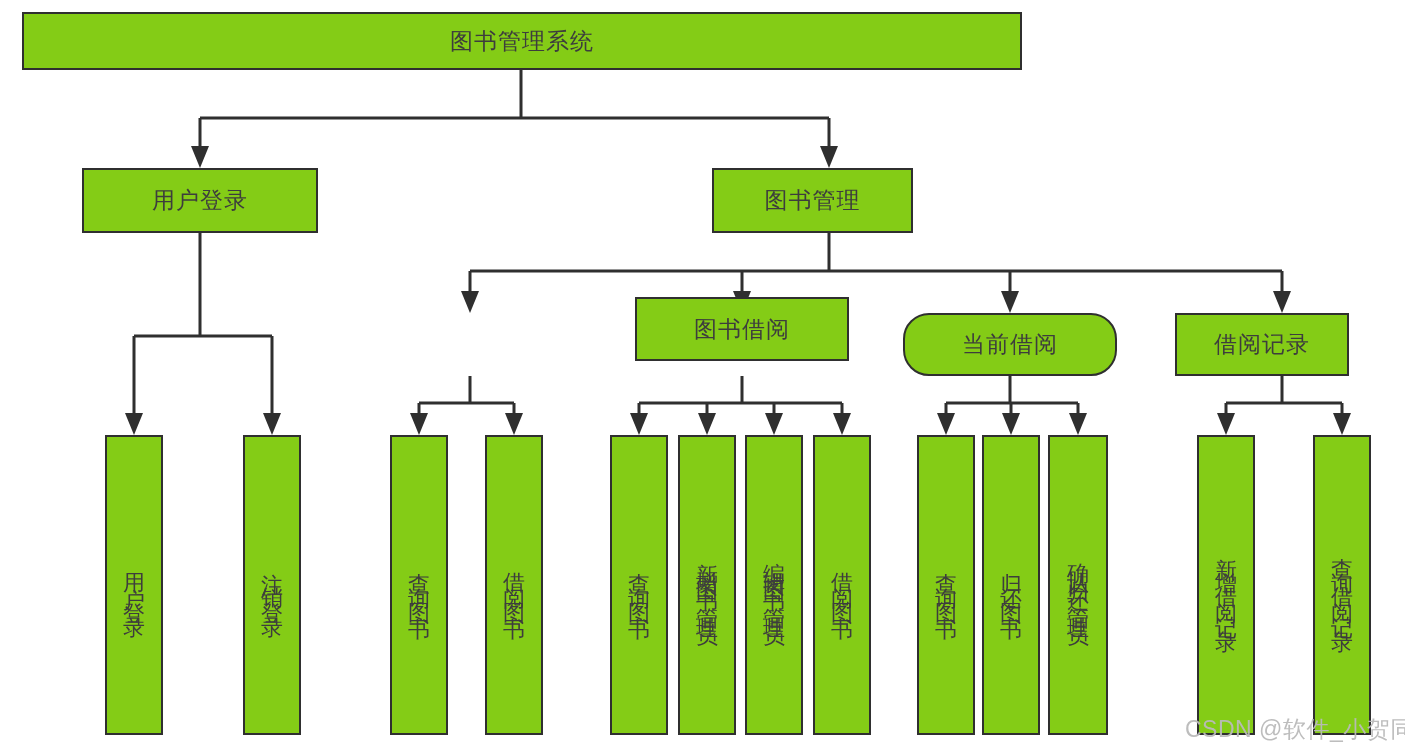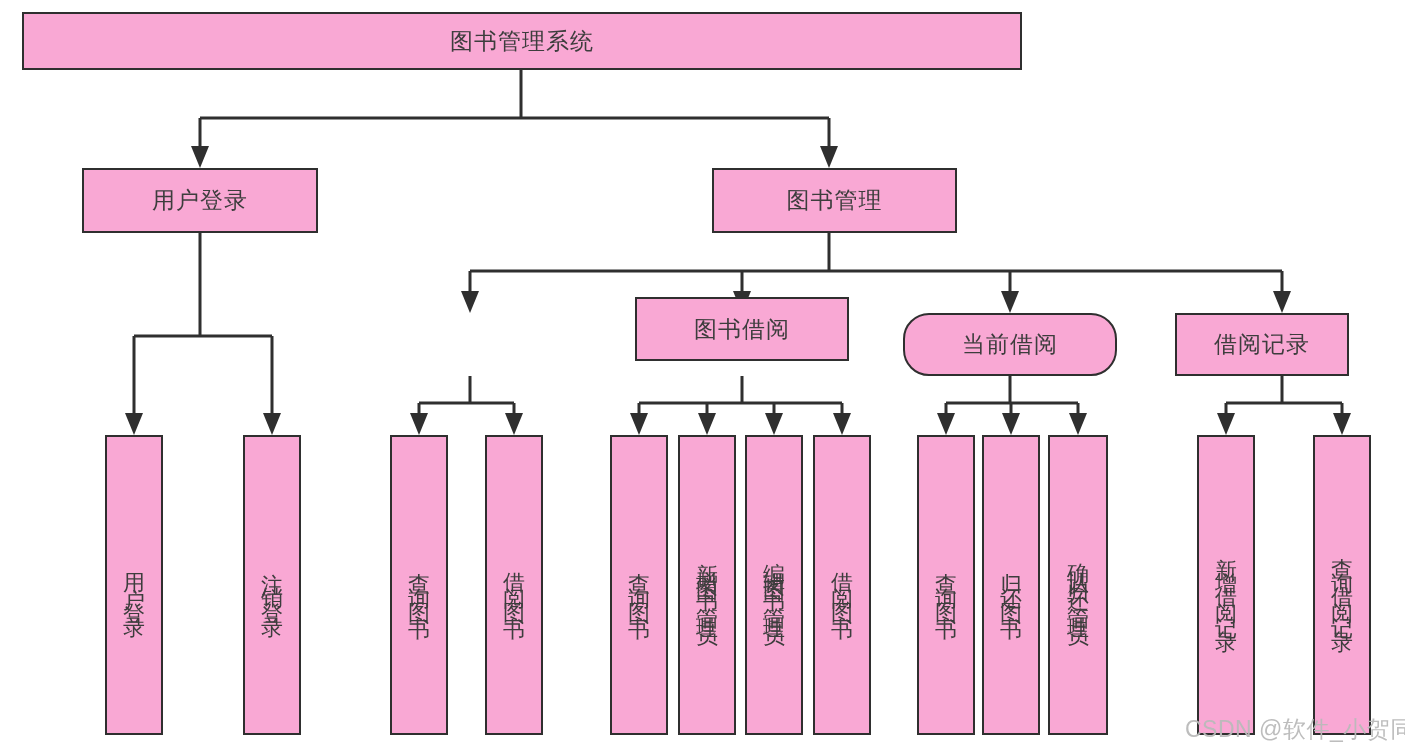--- a/index.html
+++ b/index.html
@@ -13,42 +13,42 @@
   }
   #wires {
     position: absolute;
     left: 0; top: 0;
     width: 1405px; height: 747px;
     pointer-events: none;
   }
   .node {
     position: absolute;
     box-sizing: border-box;
-    background: #f9a8d4;
+    background: #84cc16;
     border: 2.5px solid #2f2f2f;
     color: #3d3d3d;
     display: flex;
     align-items: center;
     justify-content: center;
     text-align: center;
   }
   .h { font-size: 23px; letter-spacing: 1px; }
   .v {
     writing-mode: vertical-rl;
     text-orientation: mixed;
     font-size: 22px;
     letter-spacing: 15px;
   }
   .v.long { letter-spacing: 9px; }
 
   
   .n-root  { left: 22px;  top: 12px;  width: 1000px; height: 58px; }
   
   .n-ul    { left: 82px;  top: 168px; width: 236px;  height: 65px; }
-  .n-bm    { left: 712px; top: 168px; width: 245px;  height: 65px; }
+  .n-bm    { left: 712px; top: 168px; width: 201px;  height: 65px; }
   
   .n-nb    { left: 363px;  top: 313px; width: 215px; height: 63px; }
   .n-bb    { left: 635px;  top: 297px; width: 214px; height: 64px; }
   .n-cb    { left: 903px;  top: 313px; width: 214px; height: 63px; border-radius: 26px; }
   .n-br    { left: 1175px; top: 313px; width: 174px; height: 63px; }
   
   .leaf    { top: 435px; width: 58px; height: 300px; }
   .n-u1 { left: 105px; }
   .n-u2 { left: 243px; }
   .n-n1 { left: 390px; }

